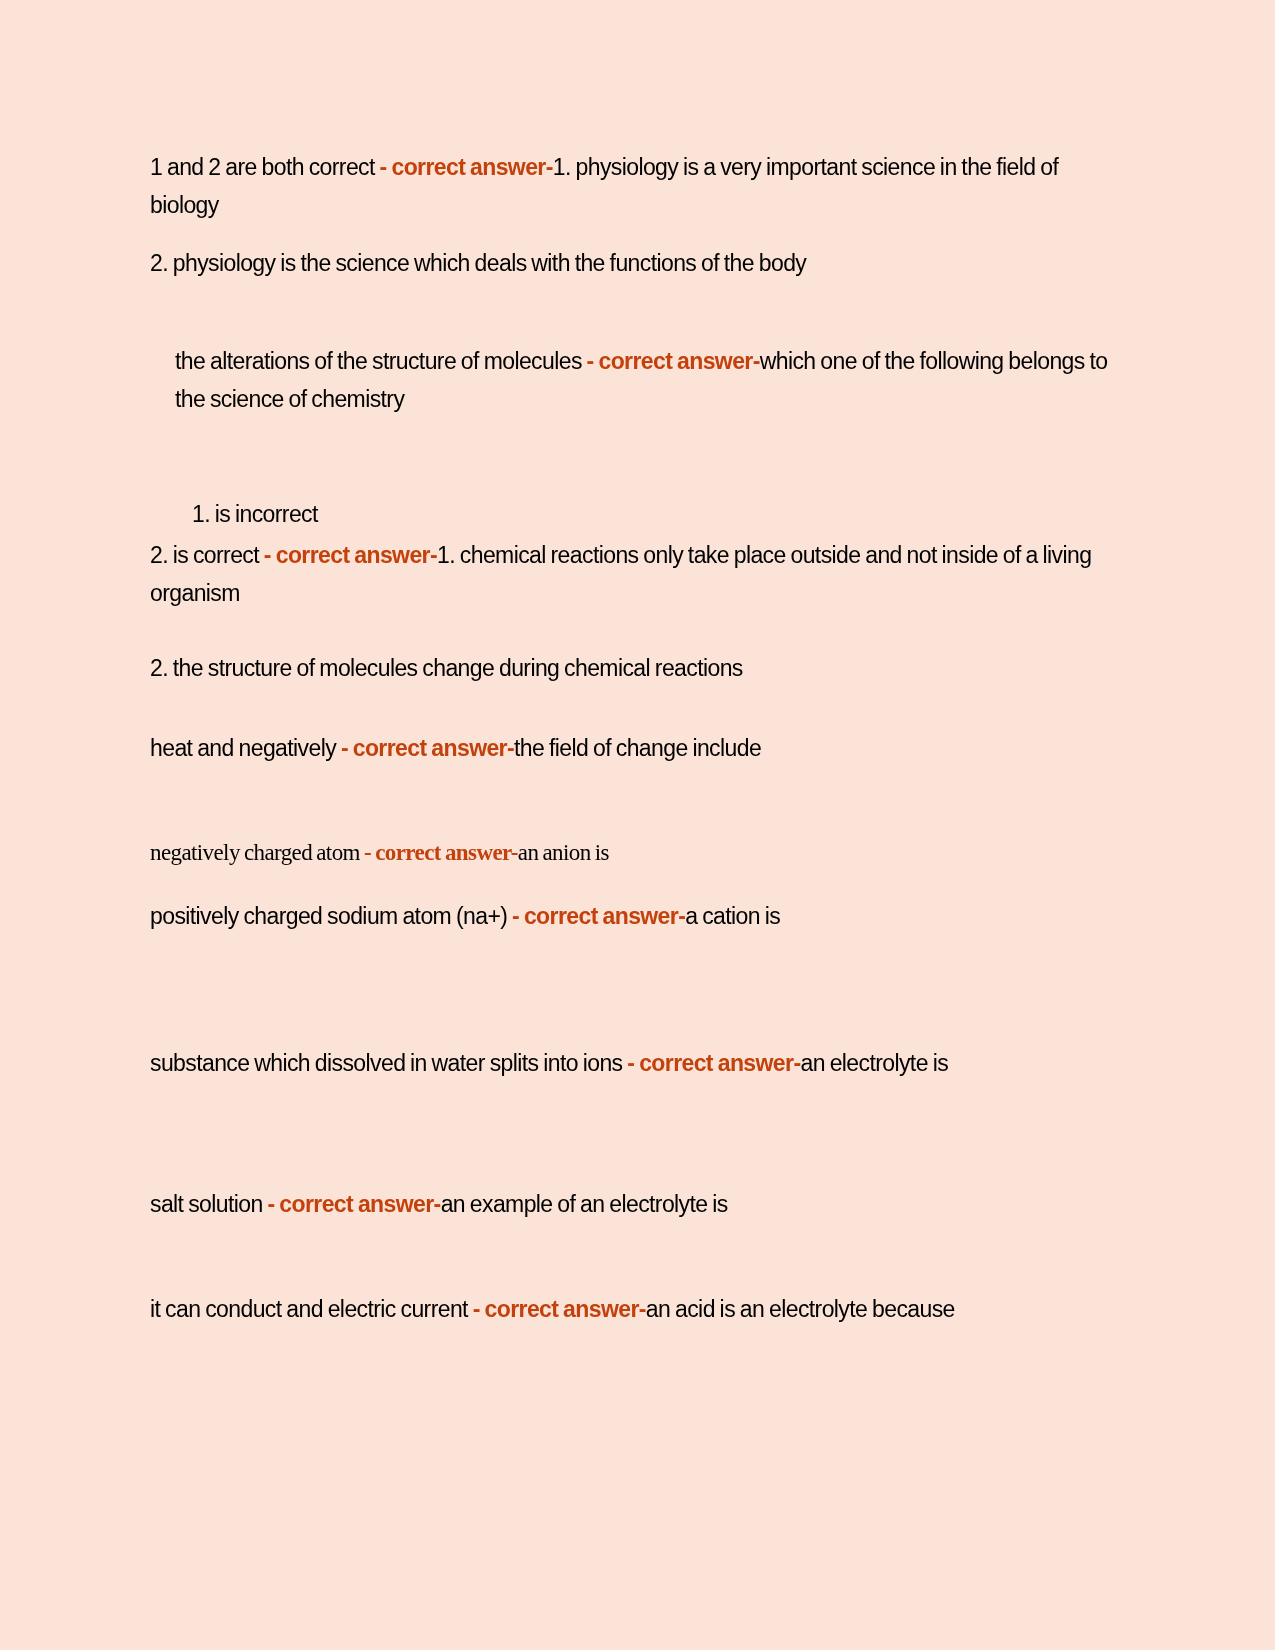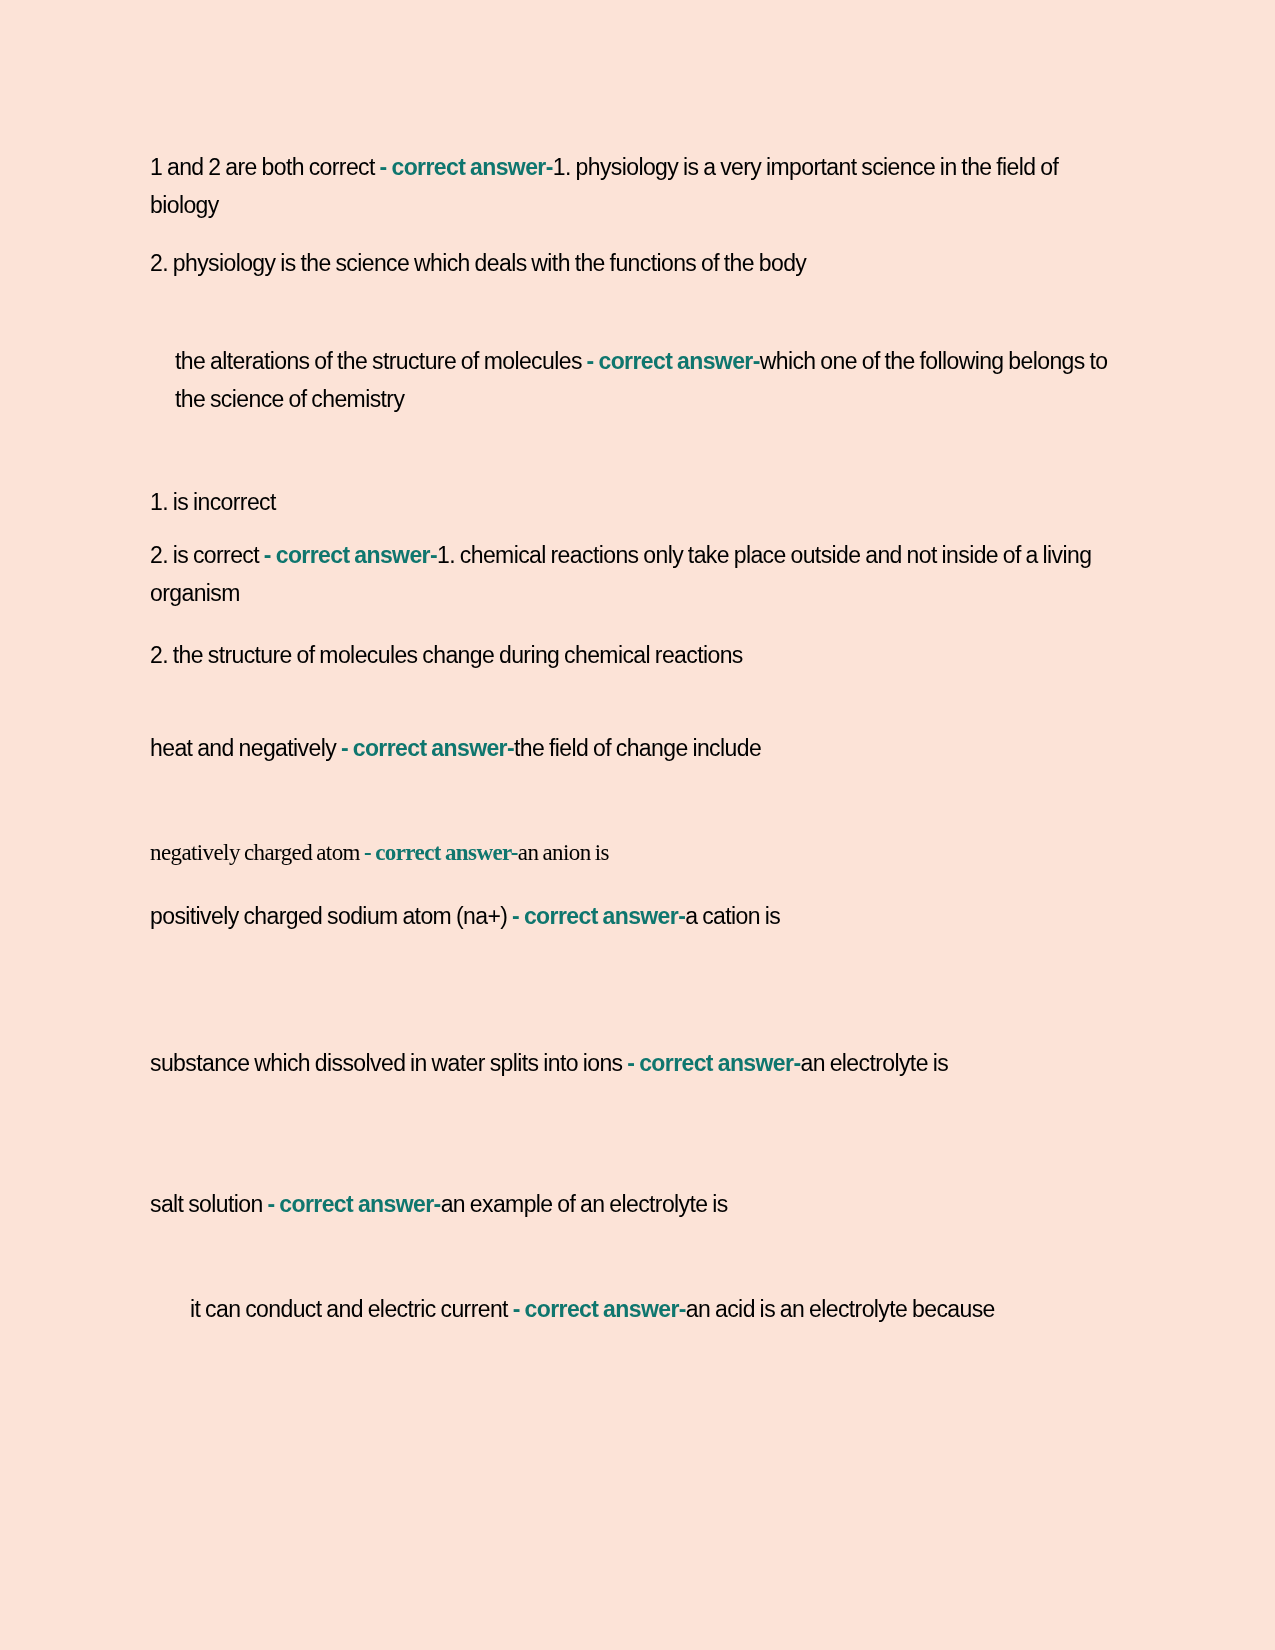--- a/index.html
+++ b/index.html
@@ -13,41 +13,41 @@
   }
   .page { position: absolute; left: 150px; top: 148px; width: 980px; }
   .para {
     font-size: 23px;
     line-height: 38px;
     letter-spacing: -0.6px;
     word-spacing: -1px;
     margin: 0;
     white-space: normal;
   }
-  .ans { color: #0f766e; font-weight: bold; }
+  .ans { color: #c2410c; font-weight: bold; }
 </style>
 </head>
 <body>
 
 <div class="page">
 
   <p class="para" style="position:absolute; top:0;">
     <span>1 and 2 are both correct</span><span class="ans"> - correct answer-</span><span>1. physiology is a very important science in the field of biology</span>
   </p>
   <p class="para" style="position:absolute; top:96px;">2. physiology is the science which deals with the functions of the body</p>
 
   <p class="para" style="position:absolute; top:194px;margin-left:25px;">
     <span>the alterations of the structure of molecules</span><span class="ans"> - correct answer-</span><span>which one of the following belongs to the science of chemistry</span>
   </p>
 
-  <p class="para" style="position:absolute; top:335px;">1. is incorrect</p>
+  <p class="para" style="position:absolute; top:347px;margin-left:42px;">1. is incorrect</p>
   <p class="para" style="position:absolute; top:388px;">
     <span>2. is correct</span><span class="ans"> - correct answer-</span><span>1. chemical reactions only take place outside and not inside of a living organism</span>
   </p>
-  <p class="para" style="position:absolute; top:488px;">2. the structure of molecules change during chemical reactions</p>
+  <p class="para" style="position:absolute; top:501px;">2. the structure of molecules change during chemical reactions</p>
 
   <p class="para" style="position:absolute; top:581px;">
     <span>heat and negatively</span><span class="ans"> - correct answer-</span><span>the field of change include</span>
   </p>
 
   <p class="para" style="position:absolute; top:686px;font-family:Liberation Serif, serif;">
     <span>negatively charged atom</span><span class="ans"> - correct answer-</span><span>an anion is</span>
   </p>
 
   <p class="para" style="position:absolute; top:749px;">
@@ -55,17 +55,17 @@
   </p>
 
   <p class="para" style="position:absolute; top:896px;text-align:right;">
     <span>substance which dissolved in water splits into ions</span><span class="ans"> - correct answer-</span><span>an electrolyte is</span>
   </p>
 
   <p class="para" style="position:absolute; top:1037px;">
     <span>salt solution</span><span class="ans"> - correct answer-</span><span>an example of an electrolyte is</span>
   </p>
 
-  <p class="para" style="position:absolute; top:1142px;margin-left:40px;">
+  <p class="para" style="position:absolute; top:1142px;">
     <span>it can conduct and electric current</span><span class="ans"> - correct answer-</span><span>an acid is an electrolyte because</span>
   </p>
 
 </div>
 
 </body></html>

